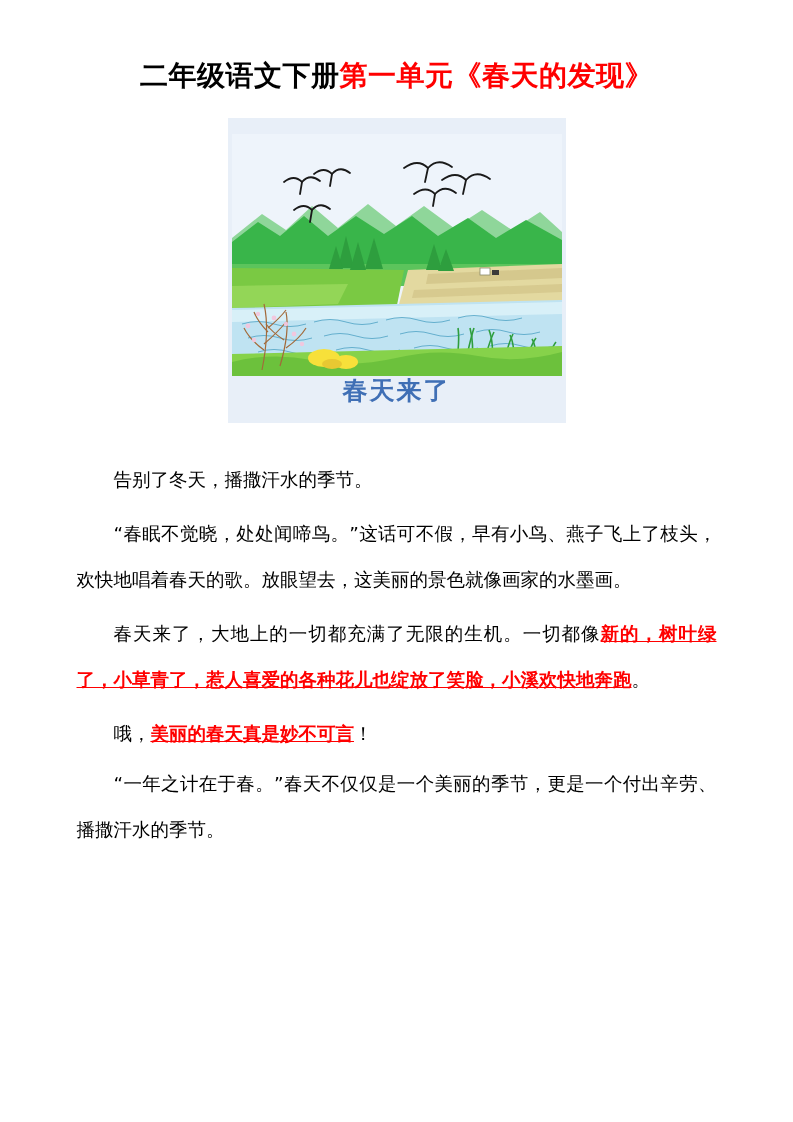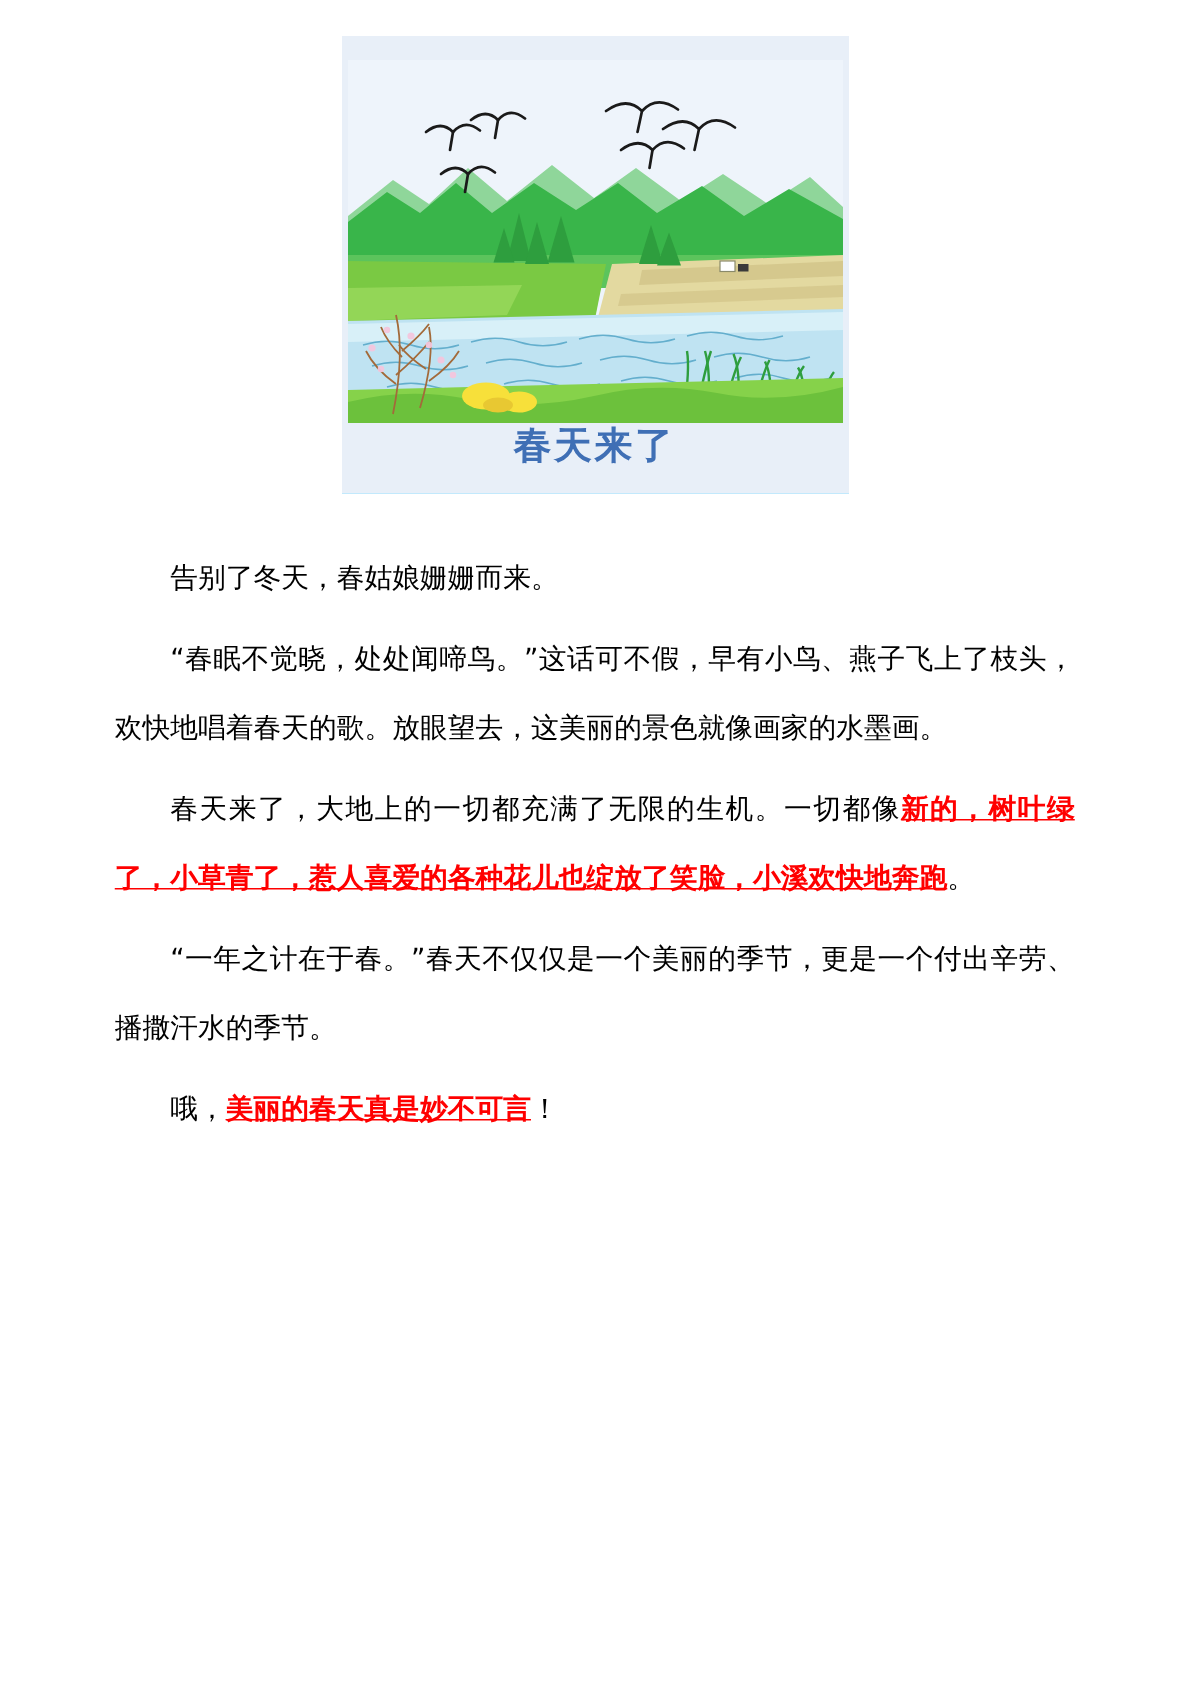--- a/index.html
+++ b/index.html
@@ -79,20 +79,23 @@
     color: #ff0000;
     font-weight: bold;
     text-decoration: underline;
   }
 </style>
 </head>
 <body>
 
 <div class="page">
 
+  <h1 class="title">
+    <span class="black">二年级语文下册</span><span class="red">第一单元《春天的发现》</span>
+  </h1>
 
   <div class="figure-wrap">
     <div class="figure">
       <svg width="338" height="305" viewBox="0 0 338 305" xmlns="http://www.w3.org/2000/svg">
 
         <rect x="0" y="0" width="338" height="305" fill="#e8eff8"></rect>
         <rect x="4" y="16" width="330" height="242" fill="#eef4fb"></rect>
 
         <path d="M4 120 L34 96 L58 112 L84 88 L110 110 L140 86 L168 108 L196 88 L226 110 L254 92 L284 112 L312 94 L334 114 L334 150 L4 150 Z" fill="#8fd69a"></path>
         <path d="M4 124 L30 104 L52 118 L76 98 L100 118 L128 98 L156 116 L184 98 L210 118 L240 100 L268 120 L298 102 L334 122 L334 152 L4 152 Z" fill="#39b54a"></path>
@@ -195,25 +198,25 @@
           <path d="M186 76 q12 -9 21 0 q9 -10 21 -1"></path>
           <path d="M207 76 l-2 12"></path>
         </g>
       </svg>
       <div class="figure-caption">春天来了</div>
     </div>
   </div>
 
   <div class="body-text">
 
-    <p class="para"><span>告别了冬天，春姑娘姗姗而来。</span></p>
+    <p class="para"><span>告别了冬天，播撒汗水的季节。</span></p>
 
     <p class="para"><span>“春眠不觉晓，处处闻啼鸟。”这话可不假，早有小鸟、燕子飞上了枝头，欢快地唱着春天的歌。放眼望去，这美丽的景色就像画家的水墨画。</span></p>
 
     <p class="para"><span>春天来了，大地上的一切都充满了无限的生机。一切都像</span><span class="rd">新的，树叶绿了，小草青了，惹人喜爱的各种花儿也绽放了笑脸，小溪欢快地奔跑</span><span>。</span></p>
 
+    <p class="para tight"><span>哦，</span><span class="rd">美丽的春天真是妙不可言</span><span>！</span></p>
+
     <p class="para"><span>“一年之计在于春。”春天不仅仅是一个美丽的季节，更是一个付出辛劳、播撒汗水的季节。</span></p>
 
-    <p class="para tight"><span>哦，</span><span class="rd">美丽的春天真是妙不可言</span><span>！</span></p>
-
   </div>
 
 </div>
 
 </body></html>

